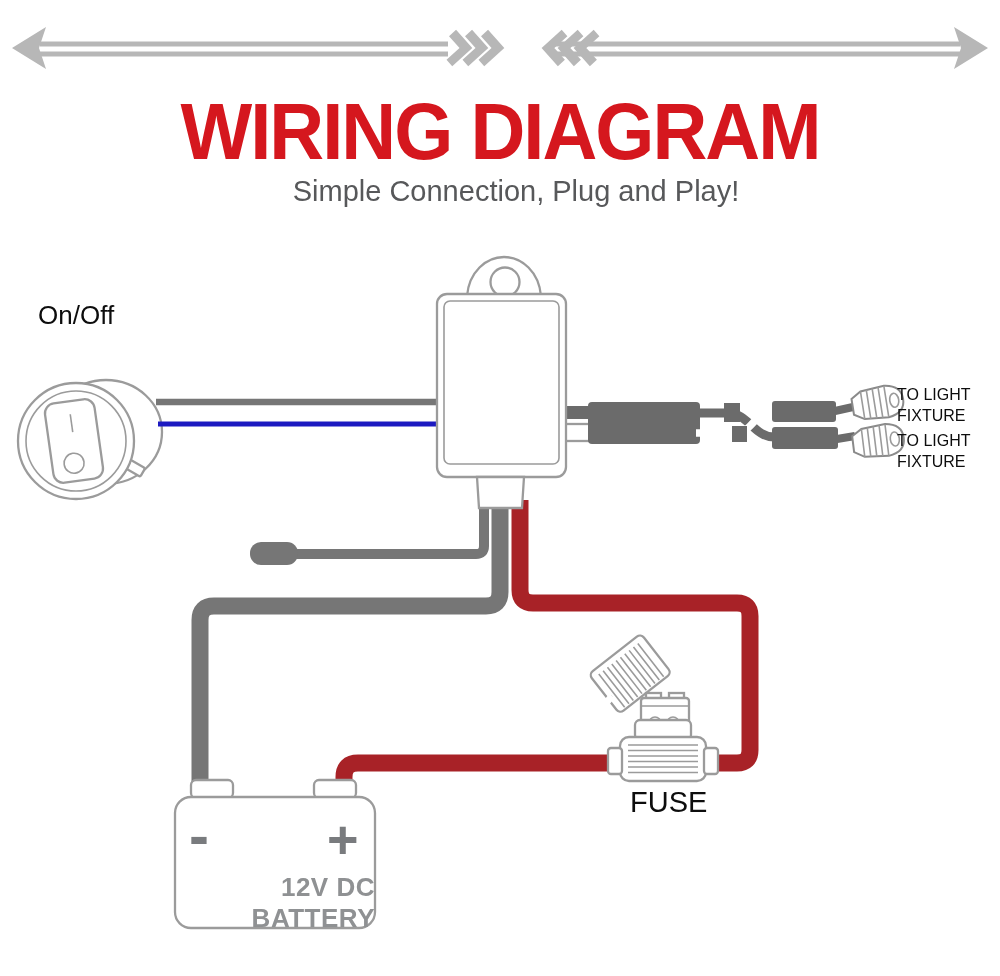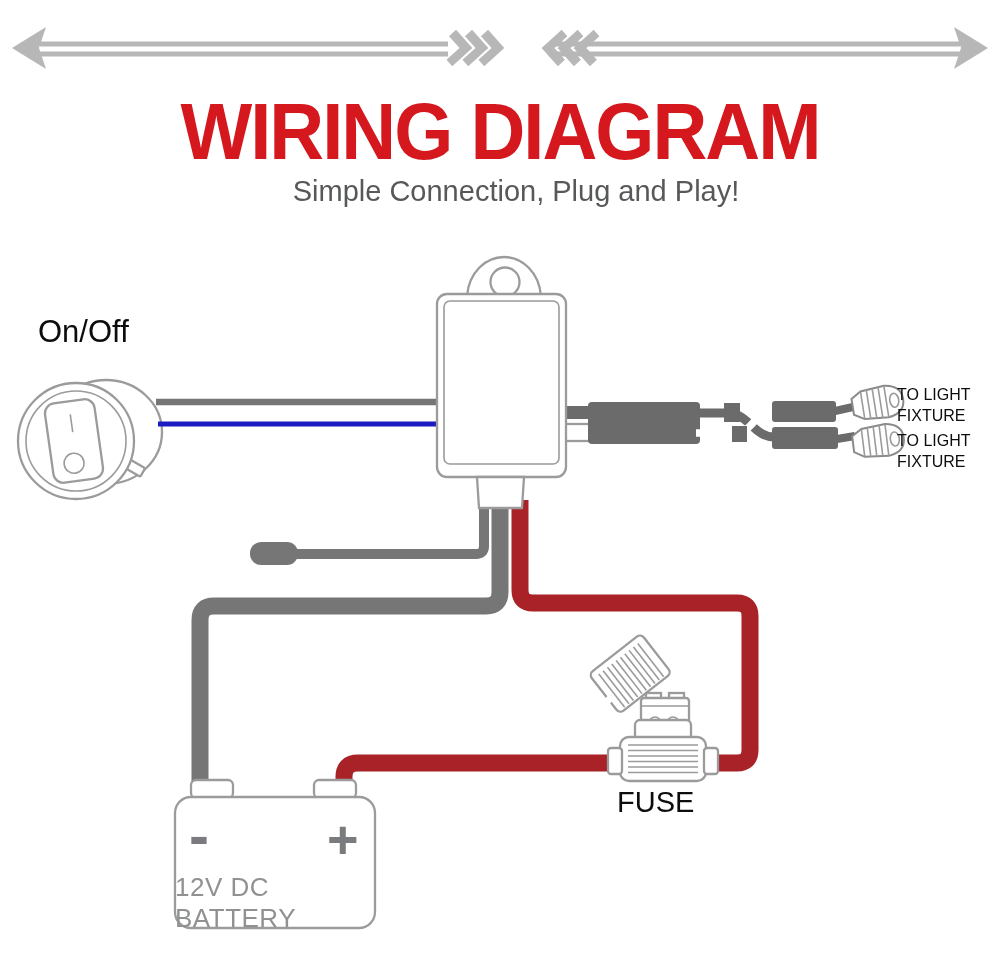--- a/index.html
+++ b/index.html
@@ -4,29 +4,29 @@
 <style>
   html,body{margin:0;padding:0;background:#fff;}
   body{width:1000px;height:976px;position:relative;overflow:hidden;
        font-family:"Liberation Sans",sans-serif;}
   .abs{position:absolute;}
   .title{top:94px;left:0;width:1000px;text-align:center;
          font-size:76px;font-weight:700;letter-spacing:-2px;line-height:76px;
          color:var(--title-red,#d5171e);transform:scaleY(1.04);}
   .subtitle{top:174px;left:16px;width:1000px;text-align:center;
             font-size:29px;color:var(--subtitle-gray,#57585a);line-height:34px;}
-  .switch-label{left:38px;top:316px;font-size:31px;line-height:31px;
+  .switch-label{left:38px;top:300px;font-size:26px;line-height:31px;
                 color:var(--label-black,#0d0d0d);}
   .fixture-label{width:84px;font-size:16px;line-height:21px;
                  color:var(--label-black,#0d0d0d);}
   .fixture-top{left:897px;top:384px;}
   .fixture-bottom{left:897px;top:430px;}
-  .fuse-label{left:617px;top:786px;font-size:29px;color:var(--label-black,#0d0d0d);}
-  .battery-name{left:175px;top:872px;width:200px;text-align:left;
-                font-size:26px;font-weight:400;letter-spacing:.5px;
+  .fuse-label{left:630px;top:786px;font-size:29px;color:var(--label-black,#0d0d0d);}
+  .battery-name{left:175px;top:872px;width:200px;text-align:right;
+                font-size:26px;font-weight:700;letter-spacing:.5px;
                 color:var(--battery-text-gray,#8f9193);}
   .batt-sym{font-weight:700;color:var(--battery-symbol-gray,#797b7e);line-height:1;}
   .batt-minus{left:189px;top:806px;font-size:60px;}
   .batt-plus{left:327px;top:812px;font-size:54px;}
   svg{position:absolute;left:0;top:0;}
   .ol{stroke:var(--outline-gray,#9b9b9b);fill:#fff;stroke-width:2.3px;}
   .ol-n{stroke:var(--outline-gray,#9b9b9b);fill:none;stroke-width:1.6px;}
   .ol-dark{stroke:#8a8a8a;fill:#fff;stroke-width:2px;}
   .w-gray{stroke:var(--wire-gray,#767676);fill:none;}
   .w-blue{stroke:var(--wire-blue,#1c1ac1);fill:none;}

